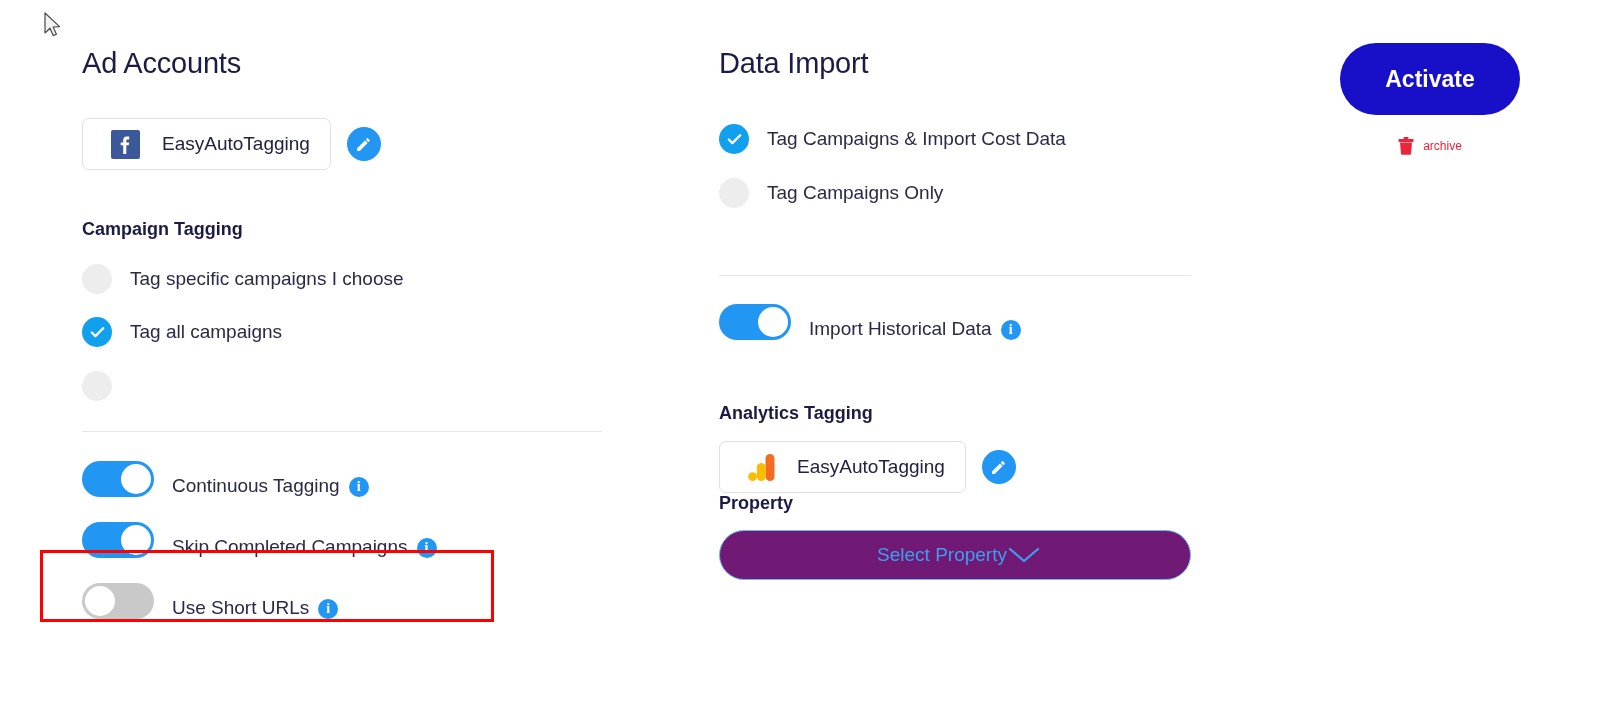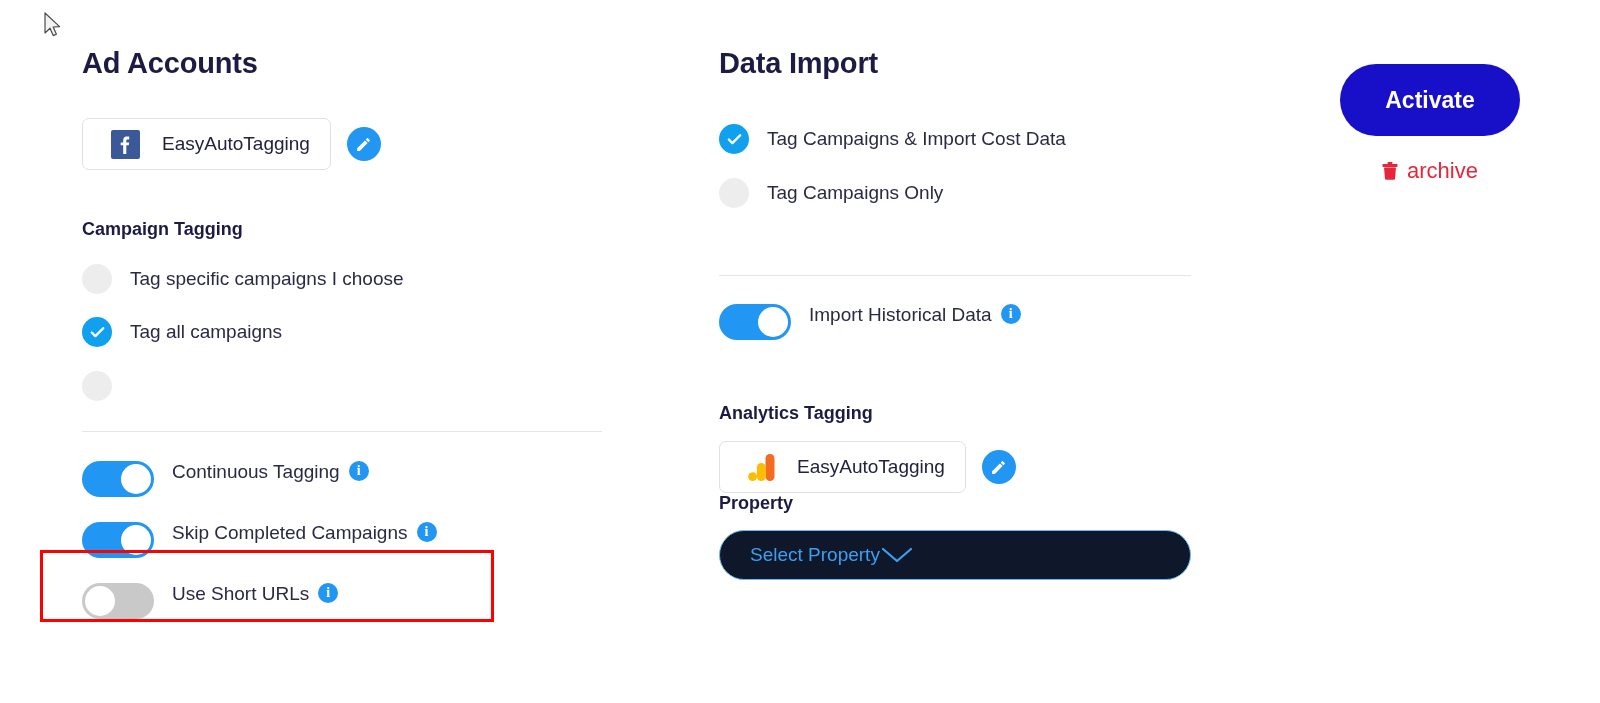--- a/index.html
+++ b/index.html
@@ -42,21 +42,21 @@
   }
   .col-right {
     position: absolute;
     left: 1340px;
     top: 0;
     width: 220px;
   }
 
   .section-title {
     font-size: 29px;
-    font-weight: bold;
+    font-weight: normal;
     color: #1b1b44;
     letter-spacing: -0.2px;
     margin: 0;
     padding-top: 47px;
   }
 
   .sub-title {
     font-size: 18px;
     font-weight: bold;
     color: #1b1b44;
@@ -121,21 +121,21 @@
   .radio-label {
     font-size: 19px;
     color: #2a2a46;
     margin-left: 18px;
     white-space: nowrap;
   }
 
   
   .toggle-row {
     display: flex;
-    align-items: flex-start;
+    align-items: flex-end;
     cursor: pointer;
   }
   .toggle {
     width: 72px;
     height: 36px;
     border-radius: 18px;
     background: #c9c9c9;
     position: relative;
     flex: 0 0 auto;
   }
@@ -187,48 +187,48 @@
     width: 180px;
     height: 72px;
     border-radius: 36px;
     background: #1710c8;
     color: #ffffff;
     font-size: 23px;
     font-weight: bold;
     border: none;
     cursor: pointer;
     font-family: "Liberation Sans", sans-serif;
-    margin-top: 64px;
+    margin-top: 43px;
   }
   .archive-link {
     display: flex;
     align-items: center;
     justify-content: center;
     width: 180px;
     margin-top: 22px;
     color: #e8253a;
-    font-size: 22px;
+    font-size: 12px;
     cursor: pointer;
     text-decoration: none;
   }
   .archive-link .label { margin-left: 9px; }
 
   
   .select-box {
     width: 472px;
     height: 50px;
     box-sizing: border-box;
     border: 1px solid #6db8f5;
     border-radius: 25px;
     display: flex;
     align-items: center;
-    justify-content: flex-start;
+    justify-content: center;
     padding: 0 22px 0 30px;
     cursor: pointer;
-    background: #0f172a;
+    background: #701a75;
   }
   .select-placeholder {
     font-size: 19px;
     color: #3d9ff0;
   }
 
   
   #highlight-box {
     position: absolute;
     left: 40px;

